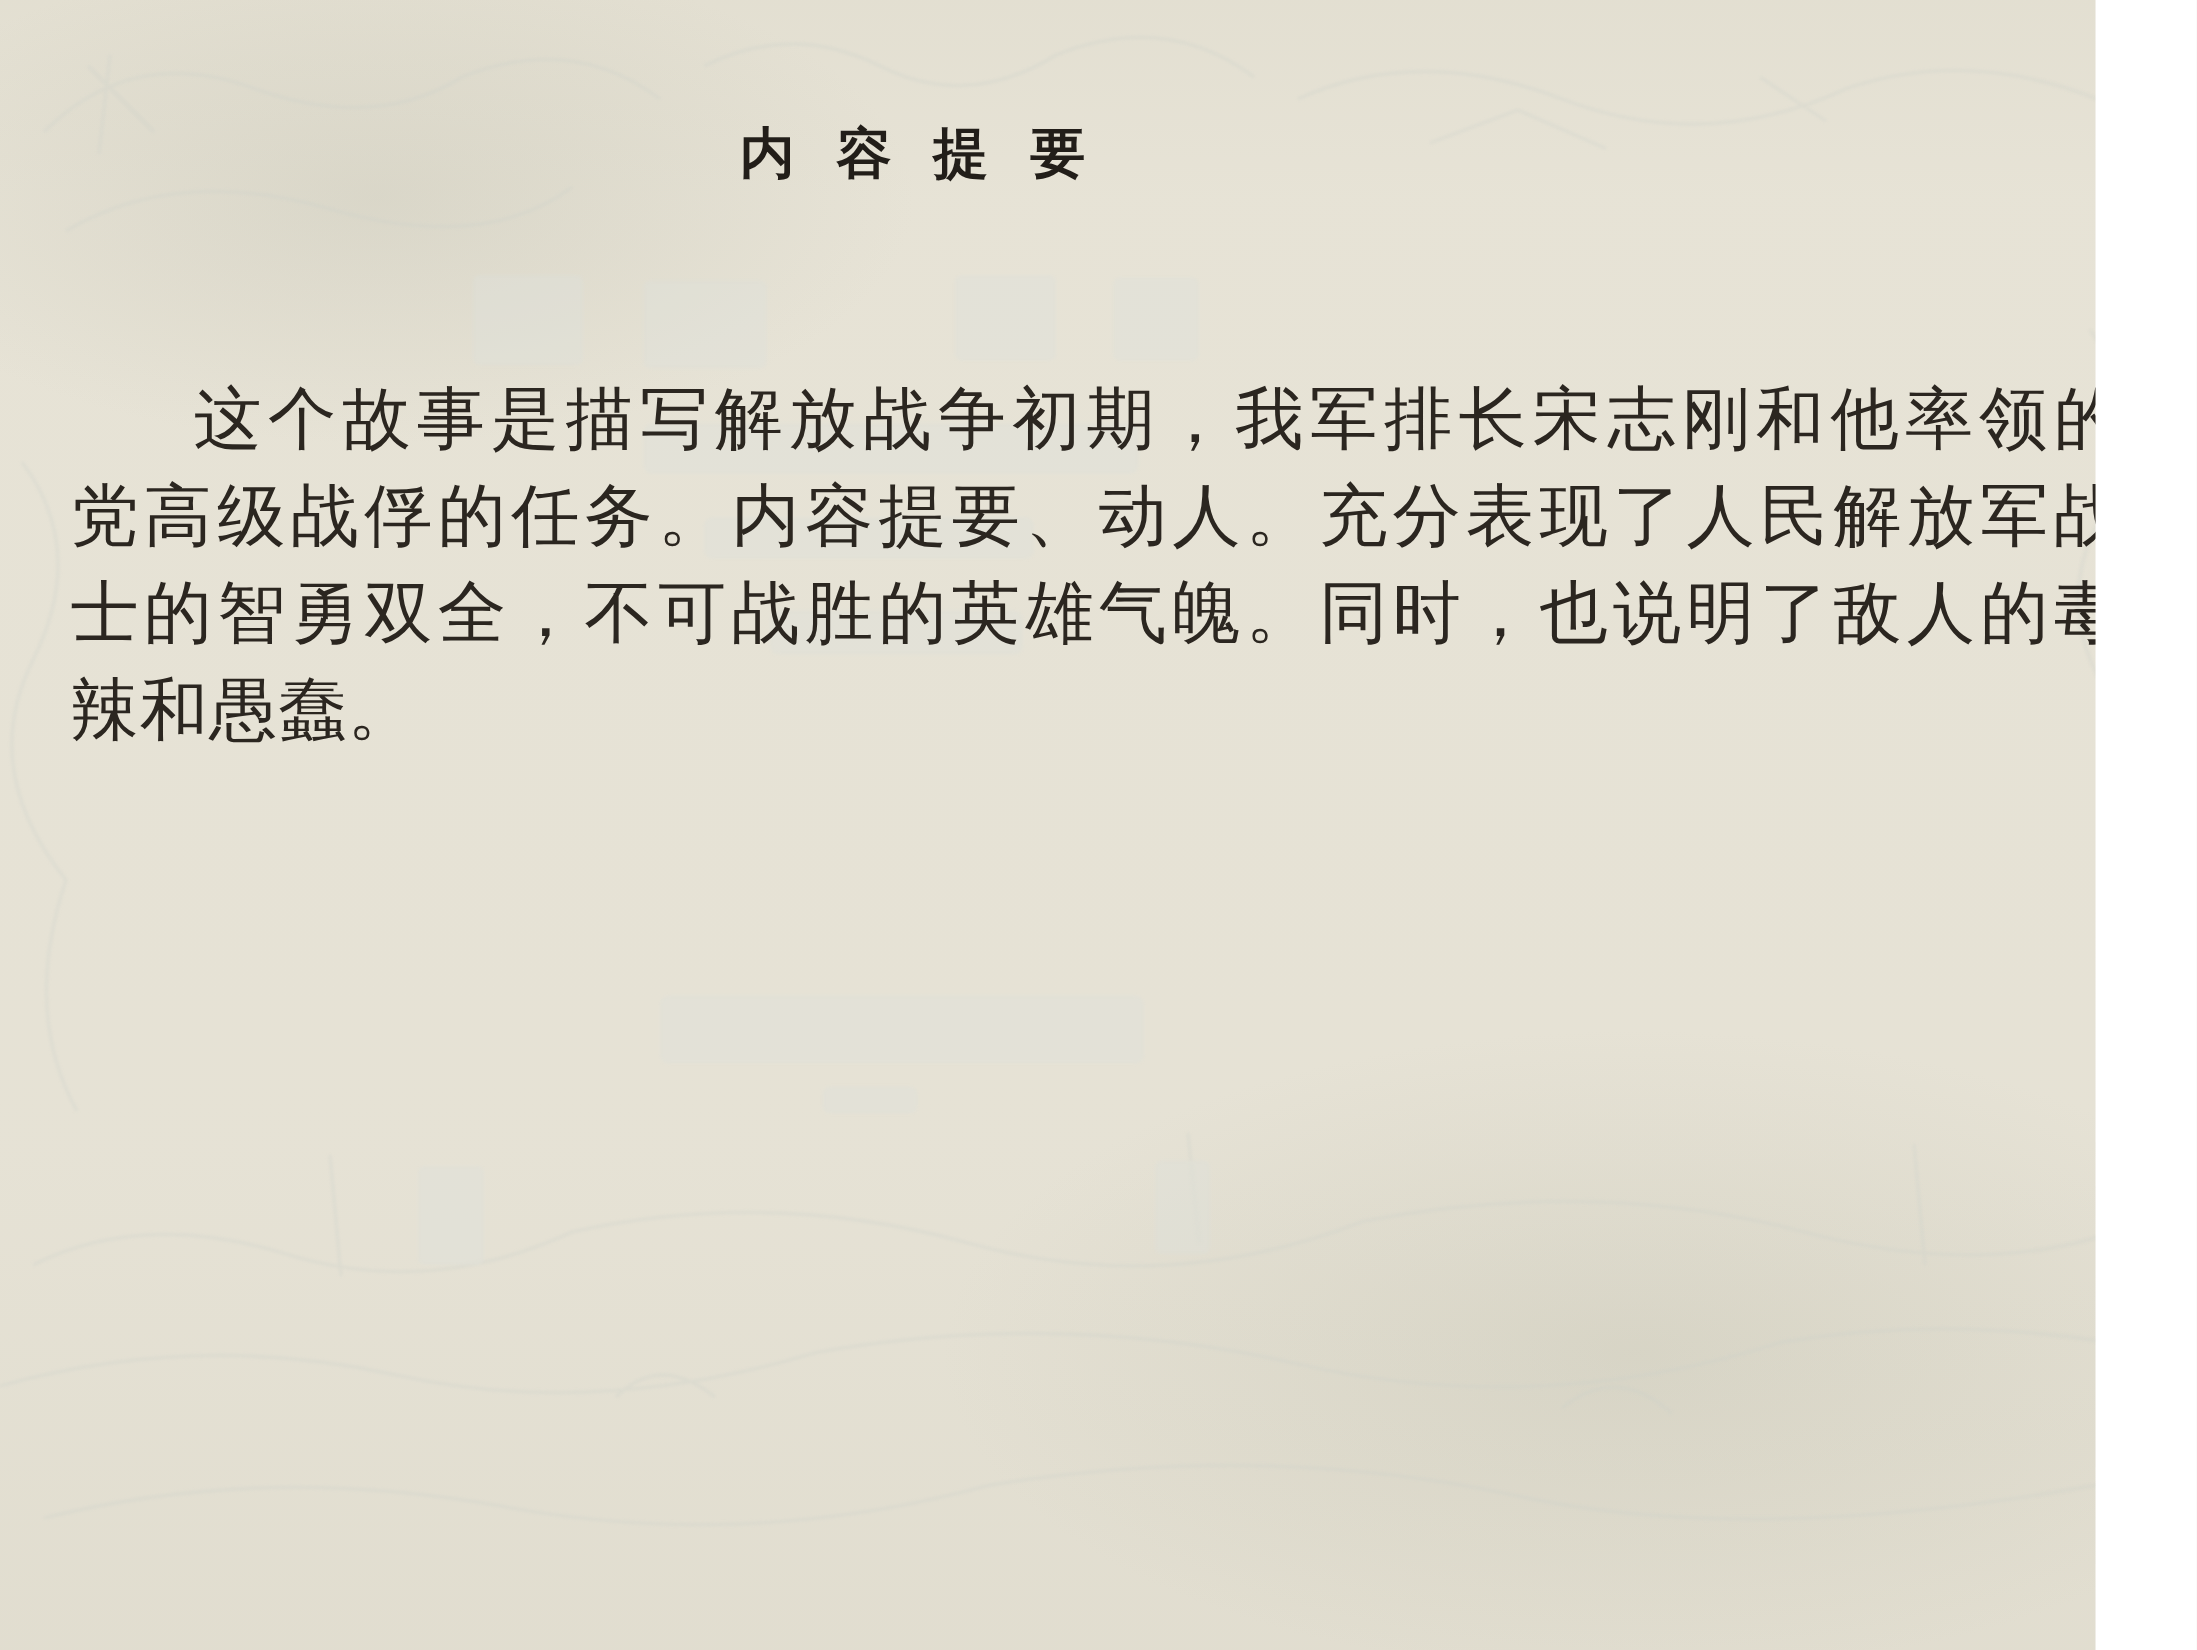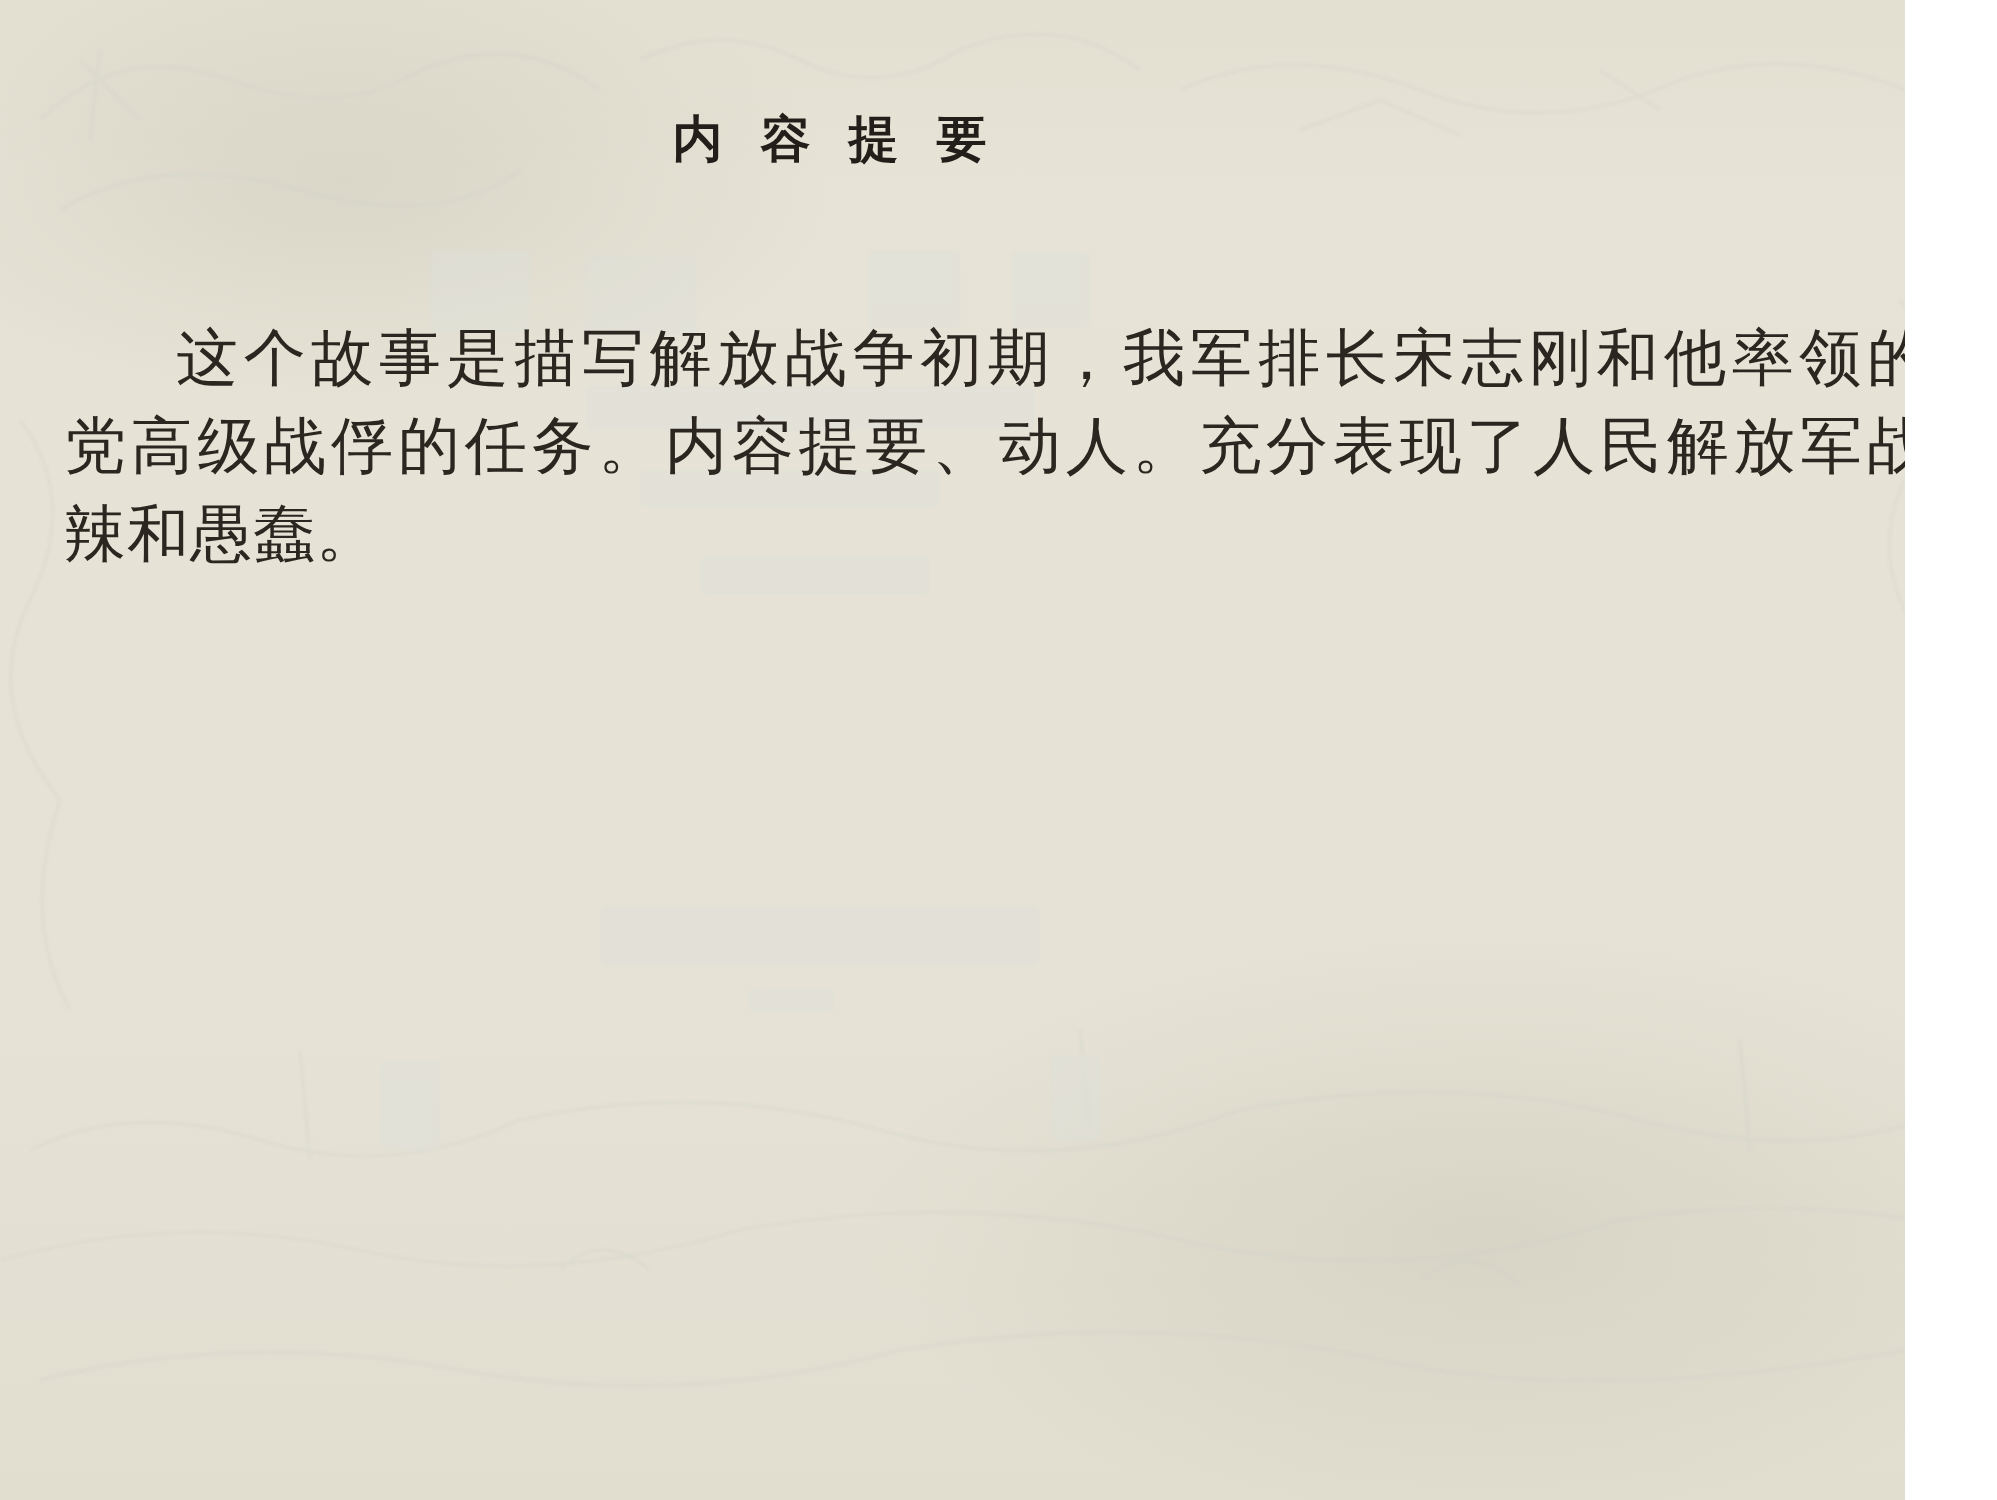--- a/index.html
+++ b/index.html
@@ -32,21 +32,21 @@
     text-align: center;
     font-family: "Liberation Sans", sans-serif;
     font-weight: 700;
     font-size: 50px;
     letter-spacing: 38px;
     color: #221e19;
     white-space: nowrap;
   }
   .summary {
     position: absolute;
-    top: 314px;
+    top: 338px;
     left: 64px;
     width: 1866px;
     color: #2b2620;
   }
   .summary .line {
     font-size: 62px;
     line-height: 88px;
     height: 88px;
     text-align: justify;
     text-align-last: justify;
@@ -90,16 +90,17 @@
       <rect x="380" y="1060" width="60" height="90" rx="6"></rect>
       <rect x="1050" y="1055" width="50" height="85" rx="6"></rect>
     </g>
   </svg>
 
   <div class="page-title">内容提要</div>
 
   <div class="summary">
     <div class="line first">这个故事是描写解放战争初期，我军排长宋志刚和他率领的</div>
     <div class="line">党高级战俘的任务。内容提要、动人。充分表现了人民解放军战</div>
+    <div class="line">士的智勇双全，不可战胜的英雄气魄。同时，也说明了敌人的毒</div>
     <div class="line last">辣和愚蠢。</div>
   </div>
 
 </div>
 
 </body></html>

